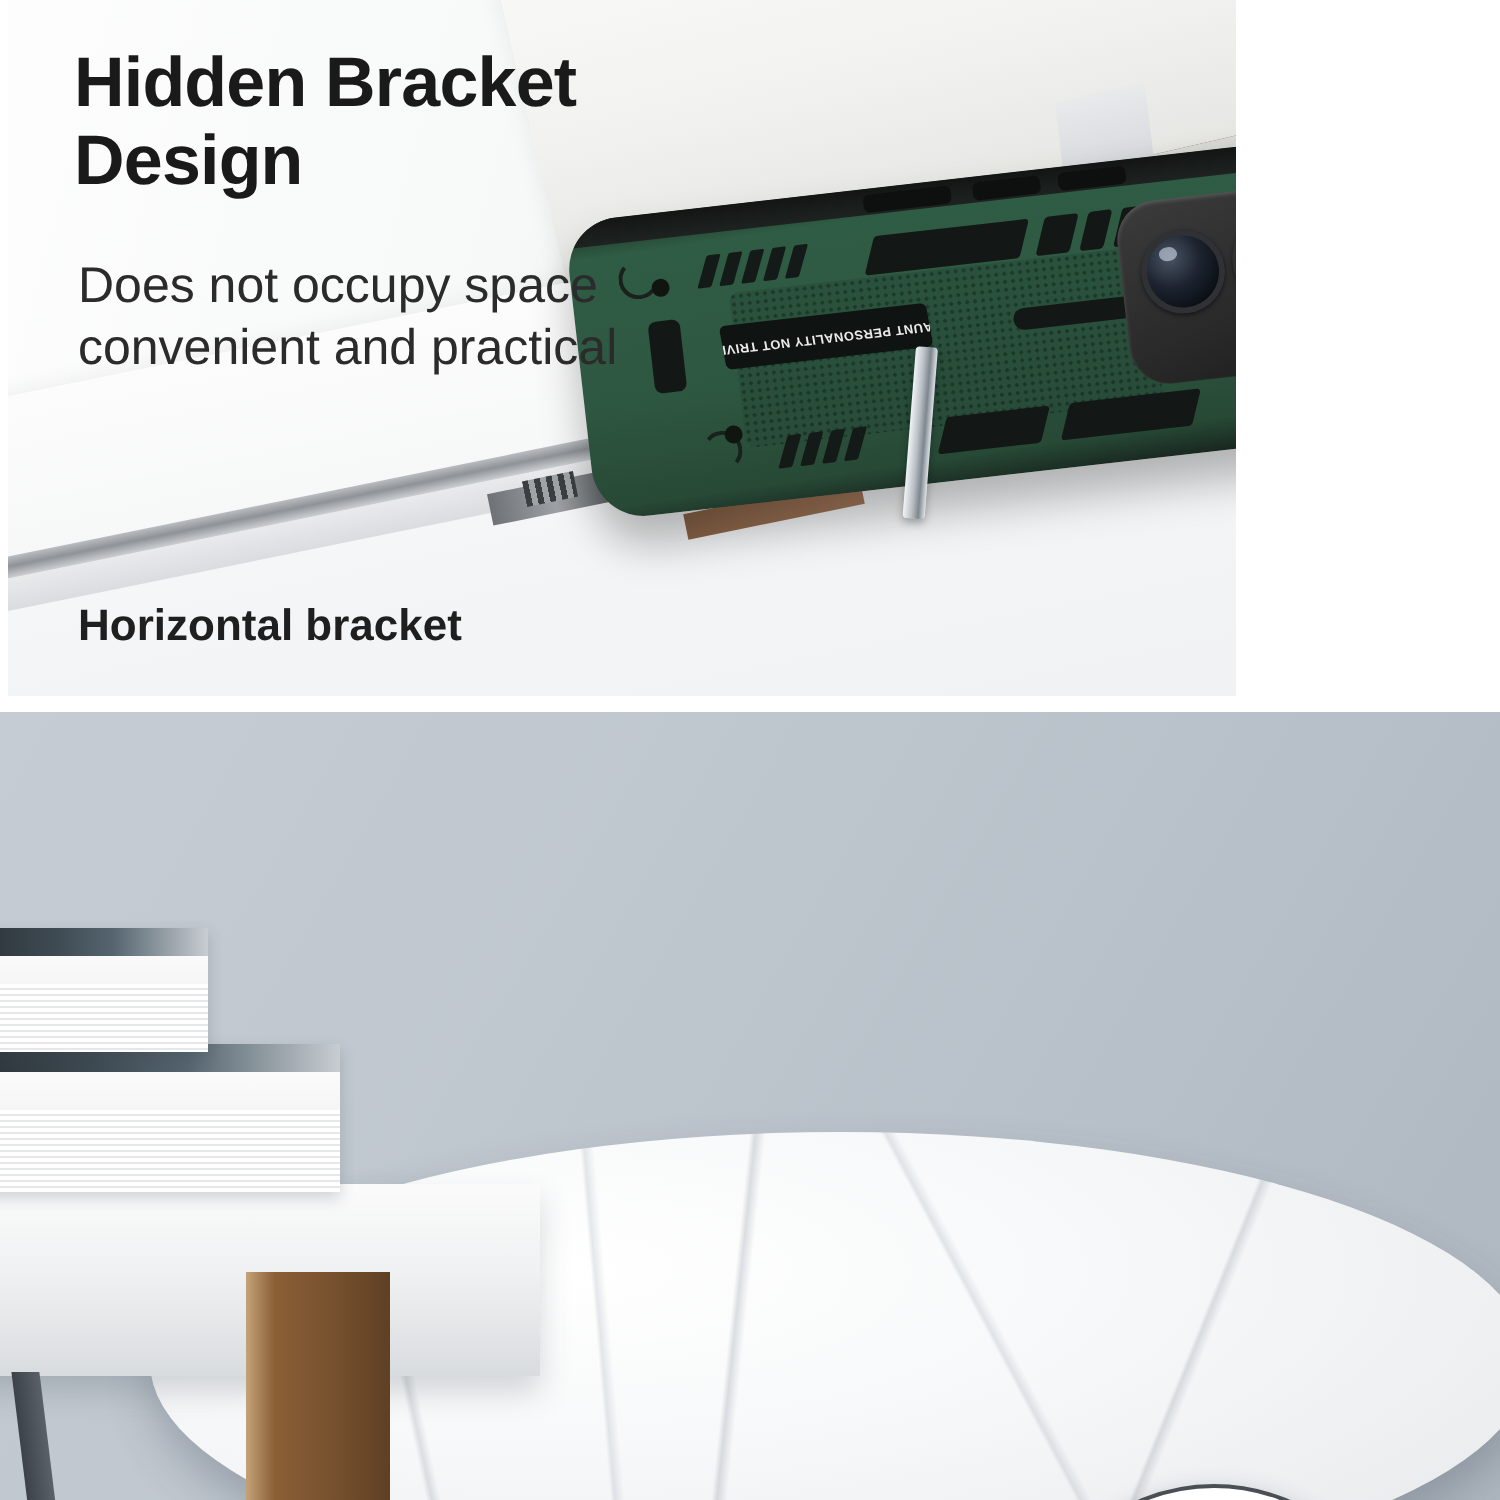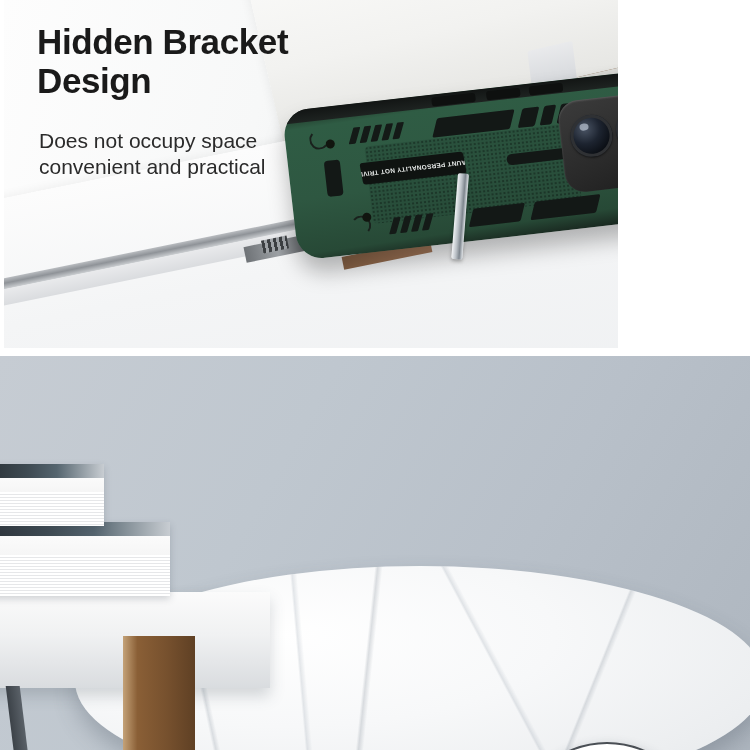--- a/index.html
+++ b/index.html
@@ -108,21 +108,21 @@
     font-size: 35px;
     font-weight: bold;
     line-height: 1.12;
     color: #1a1a1a;
     letter-spacing: -0.4px;
   }
   .subhead {
     position: absolute;
     left: 35px; top: 128px;
     width: 300px;
-    font-size: 21px;
+    font-size: 25px;
     line-height: 1.25;
     color: #2b2b2b;
   }
   .label-horizontal {
     position: absolute;
     left: 35px; top: 300px;
     font-size: 22px;
     font-weight: bold;
     color: #1f1f1f;
   }
@@ -447,20 +447,21 @@
       </div>
 
       <div class="stand-blade"></div>
     </div>
 
     <div class="headline">Hidden Bracket Design</div>
     <div class="subhead">
       <div>Does not occupy space</div>
       <div>convenient and practical</div>
     </div>
+    <div class="label-horizontal">Horizontal bracket</div>
   </div>
 
   <div class="divider"></div>
 
   <div class="panel-bottom">
 
 
     <div class="marble-rim"></div>
     <div class="marble-table">
       <div class="marble-veins"></div>

